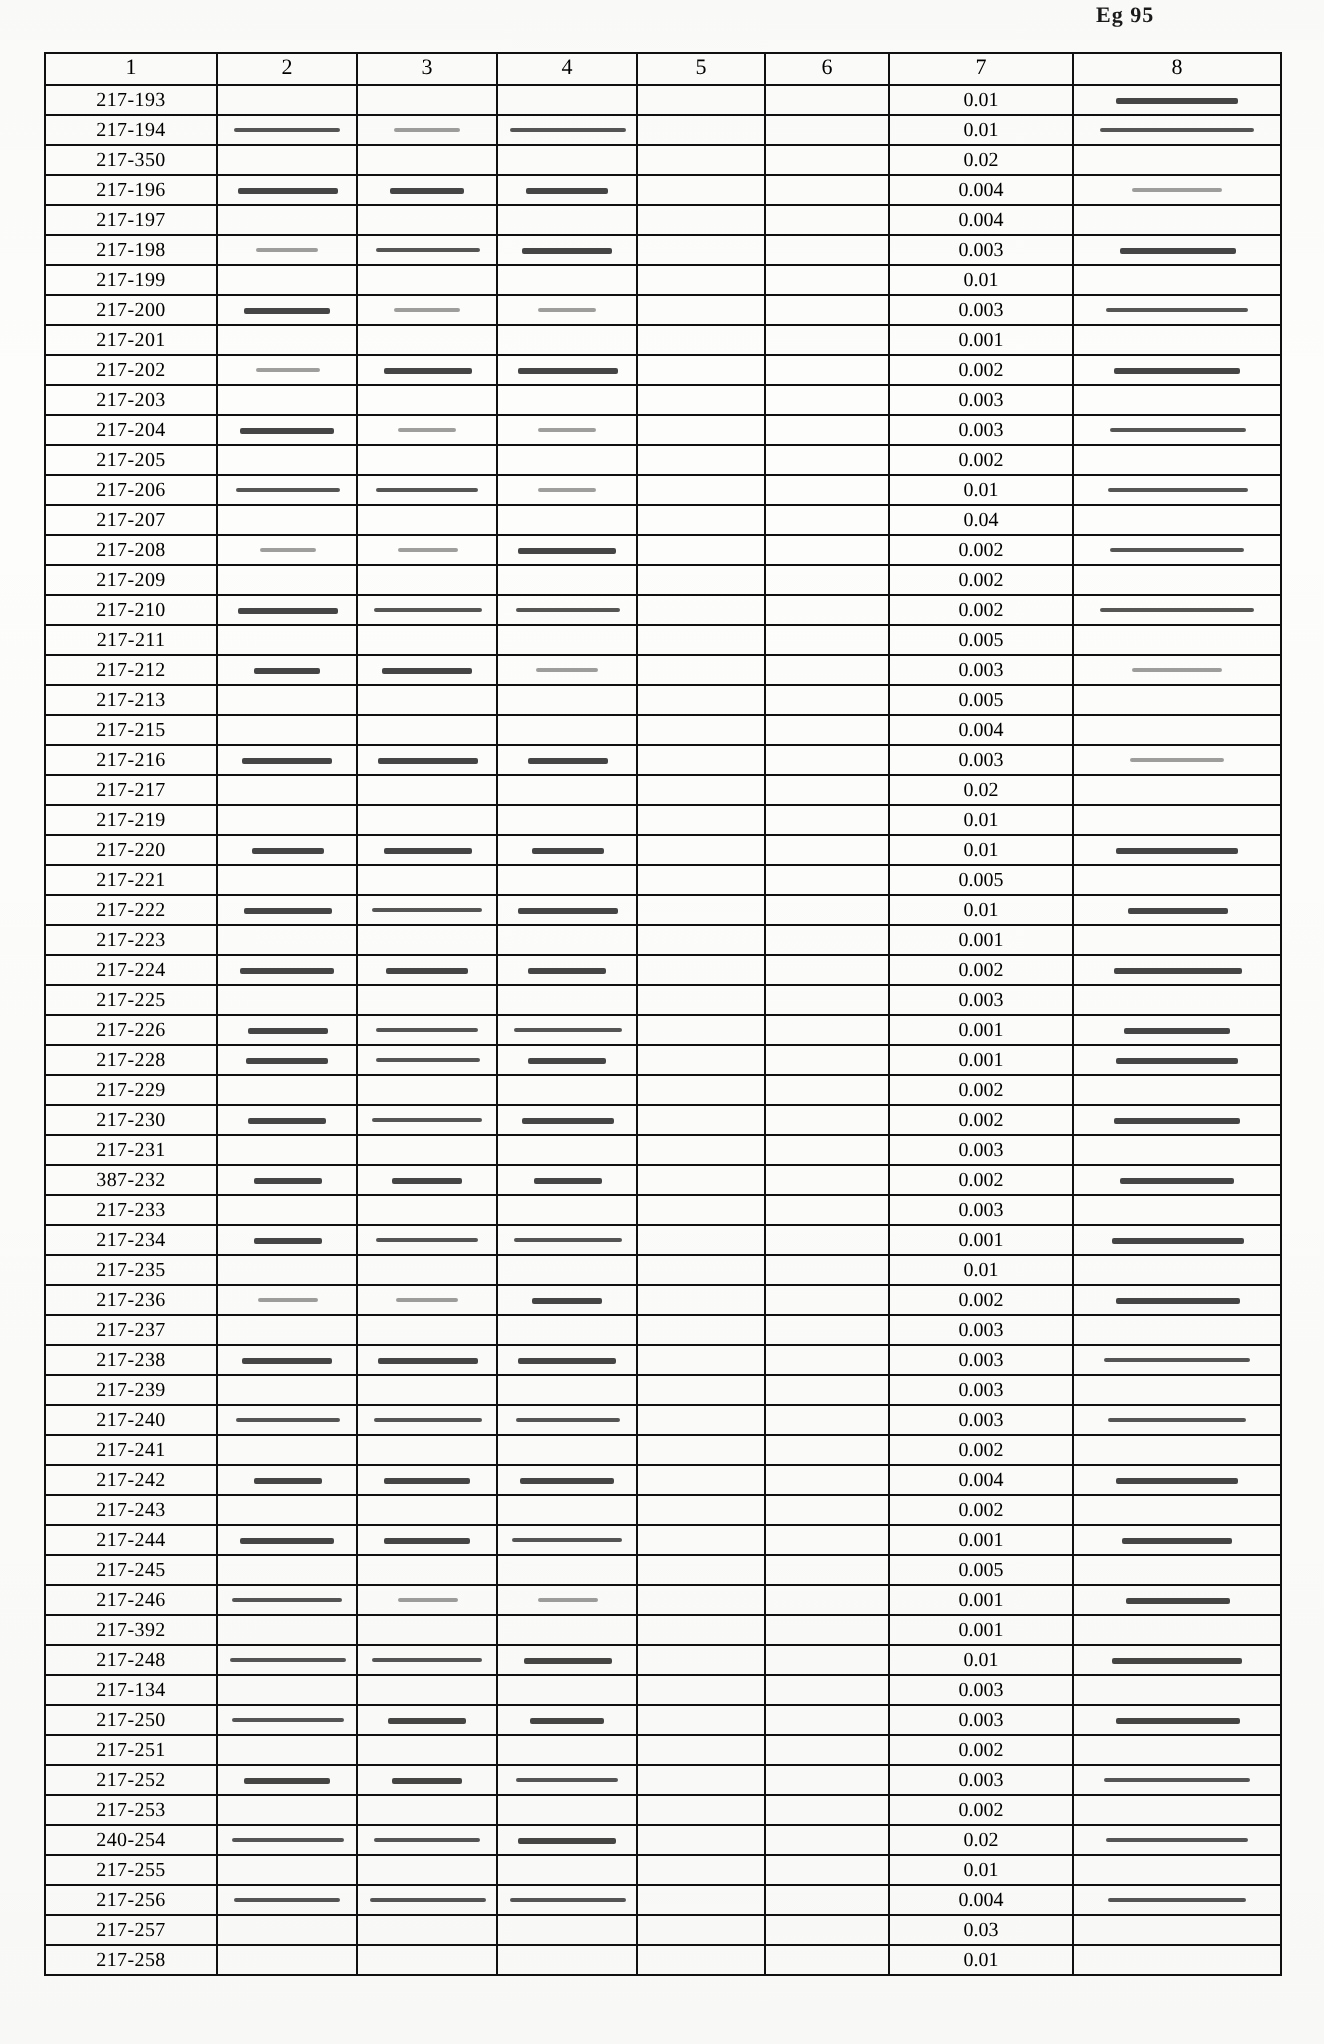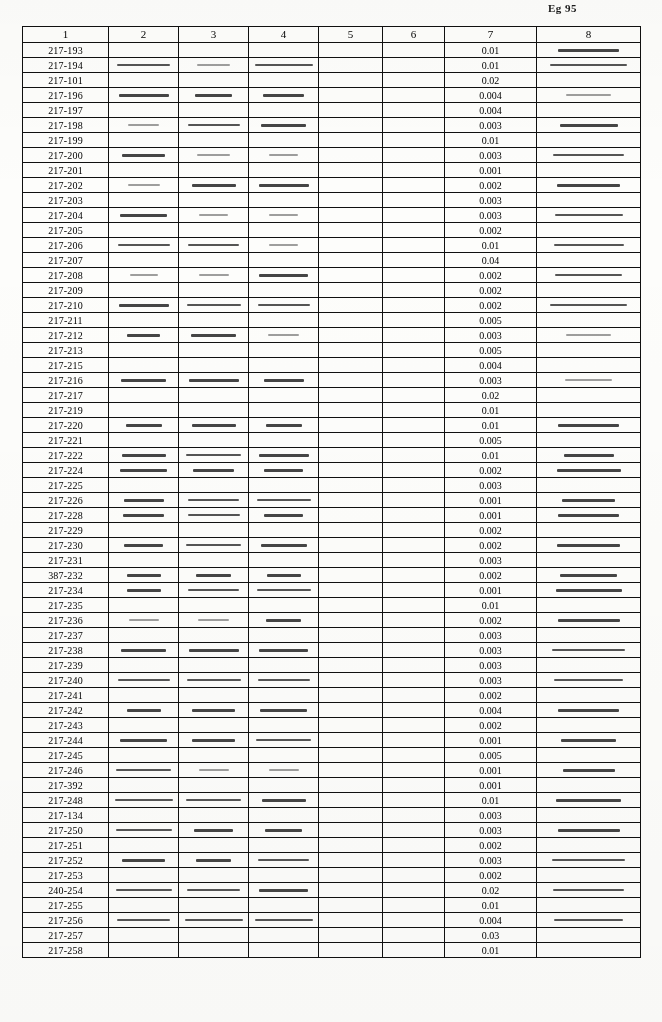--- a/index.html
+++ b/index.html
@@ -151,21 +151,21 @@
               <span class="smear thin" style="width: 58px;"></span>
             </td>
             <td></td>
             <td></td>
             <td class="valcell">0.01</td>
             <td>
               <span class="smear thin" style="width: 77px;"></span>
             </td>
           </tr>
           <tr>
-            <td class="idcell">217-101</td>
+            <td class="idcell">217-350</td>
             <td></td>
             <td></td>
             <td></td>
             <td></td>
             <td></td>
             <td class="valcell">0.02</td>
             <td></td>
           </tr>
           <tr>
             <td class="idcell">217-196</td>
@@ -507,20 +507,30 @@
               <span class="smear" style="width: 50px;"></span>
             </td>
             <td></td>
             <td></td>
             <td class="valcell">0.01</td>
             <td>
               <span class="smear" style="width: 50px;"></span>
             </td>
           </tr>
           <tr>
+            <td class="idcell">217-223</td>
+            <td></td>
+            <td></td>
+            <td></td>
+            <td></td>
+            <td></td>
+            <td class="valcell">0.001</td>
+            <td></td>
+          </tr>
+          <tr>
             <td class="idcell">217-224</td>
             <td>
               <span class="smear" style="width: 47px;"></span>
             </td>
             <td>
               <span class="smear" style="width: 41px;"></span>
             </td>
             <td>
               <span class="smear" style="width: 39px;"></span>
             </td>
@@ -625,20 +635,30 @@
             </td>
             <td>
               <span class="smear" style="width: 34px;"></span>
             </td>
             <td></td>
             <td></td>
             <td class="valcell">0.002</td>
             <td>
               <span class="smear" style="width: 57px;"></span>
             </td>
+          </tr>
+          <tr>
+            <td class="idcell">217-233</td>
+            <td></td>
+            <td></td>
+            <td></td>
+            <td></td>
+            <td></td>
+            <td class="valcell">0.003</td>
+            <td></td>
           </tr>
           <tr>
             <td class="idcell">217-234</td>
             <td>
               <span class="smear" style="width: 34px;"></span>
             </td>
             <td>
               <span class="smear thin" style="width: 51px;"></span>
             </td>
             <td>

